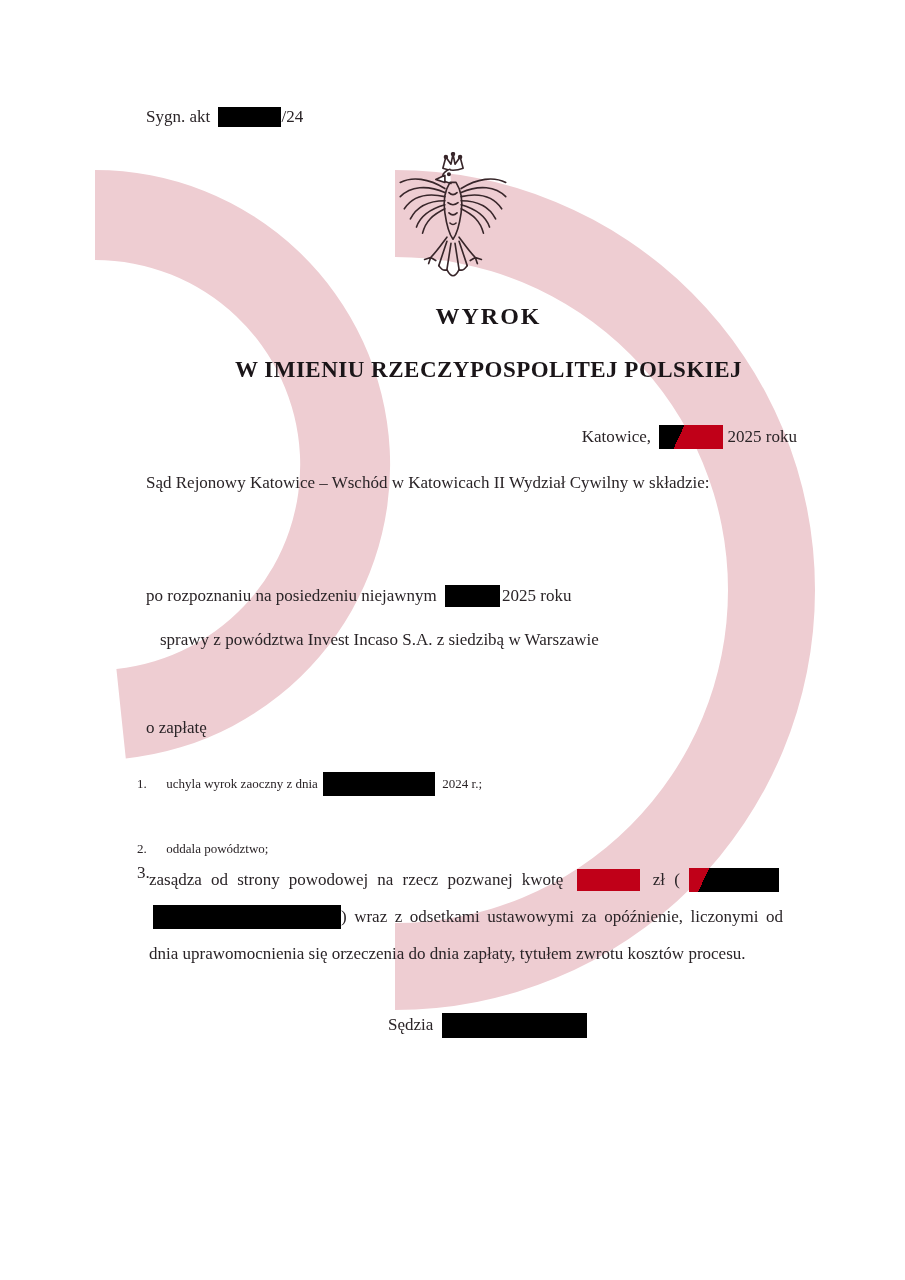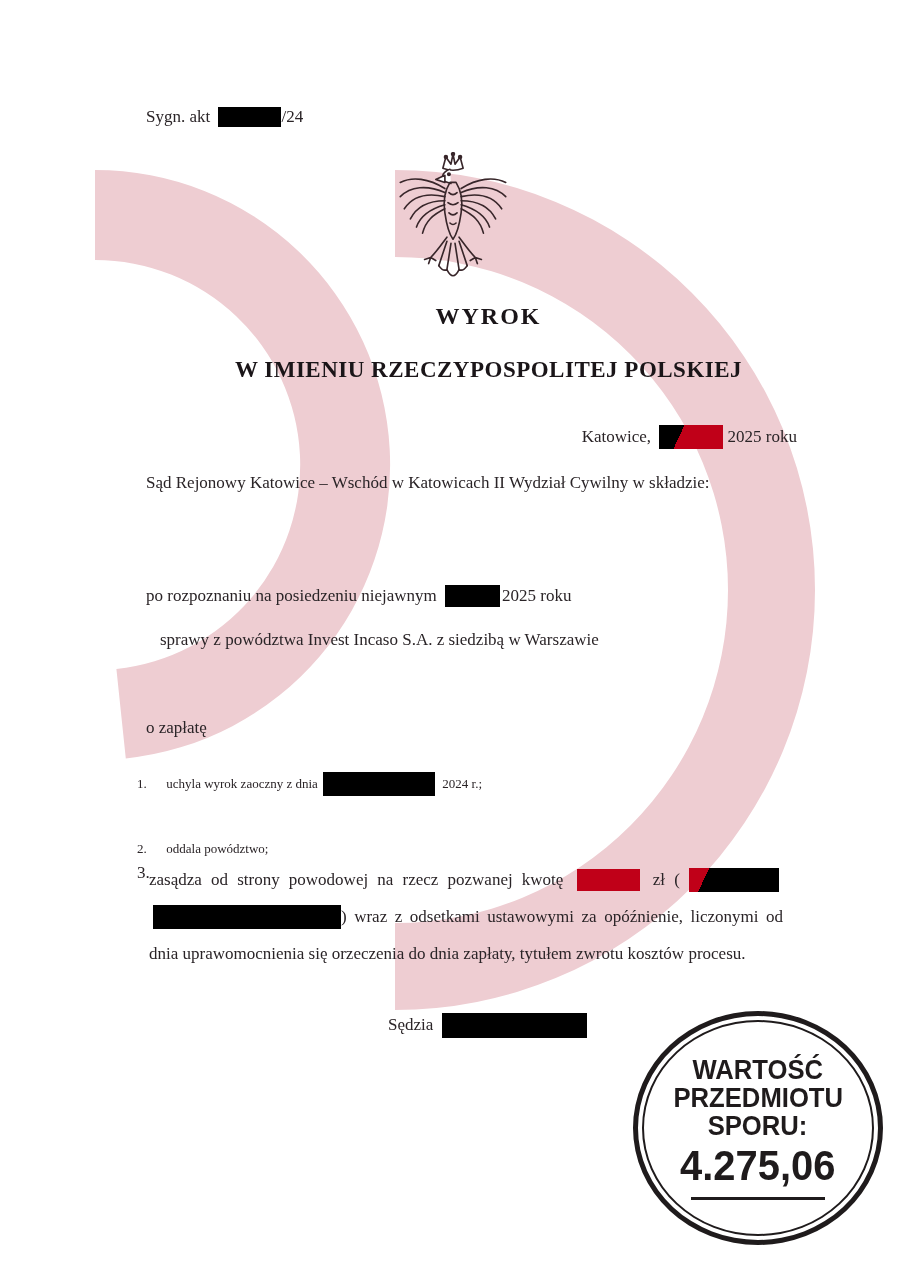--- a/index.html
+++ b/index.html
@@ -130,21 +130,14 @@
       <span class="bar red-black-tip" style="width:90px;height:24px;margin-left:0;"></span>
       <span class="bar black" style="width:188px;height:24px;margin-right:0;"></span><span>) wraz z odsetkami ustawowymi za opóźnienie, liczonymi od dnia uprawomocnienia się orzeczenia do dnia zapłaty, tytułem zwrotu kosztów procesu.</span>
     </div>
   </div>
 
   <div class="line" style="left:352px;top:1014px;">
     <span>Sędzia</span>
     <span class="bar black" style="width:145px;height:25px;"></span>
   </div>
 
-  <div id="stamp">
-    <div class="s-line">WARTOŚĆ</div>
-    <div class="s-line">PRZEDMIOTU</div>
-    <div class="s-line">SPORU:</div>
-    <div class="s-amount">4.275,06</div>
-    <div class="s-rule"></div>
-  </div>
 
 </div>
 
 </body></html>

